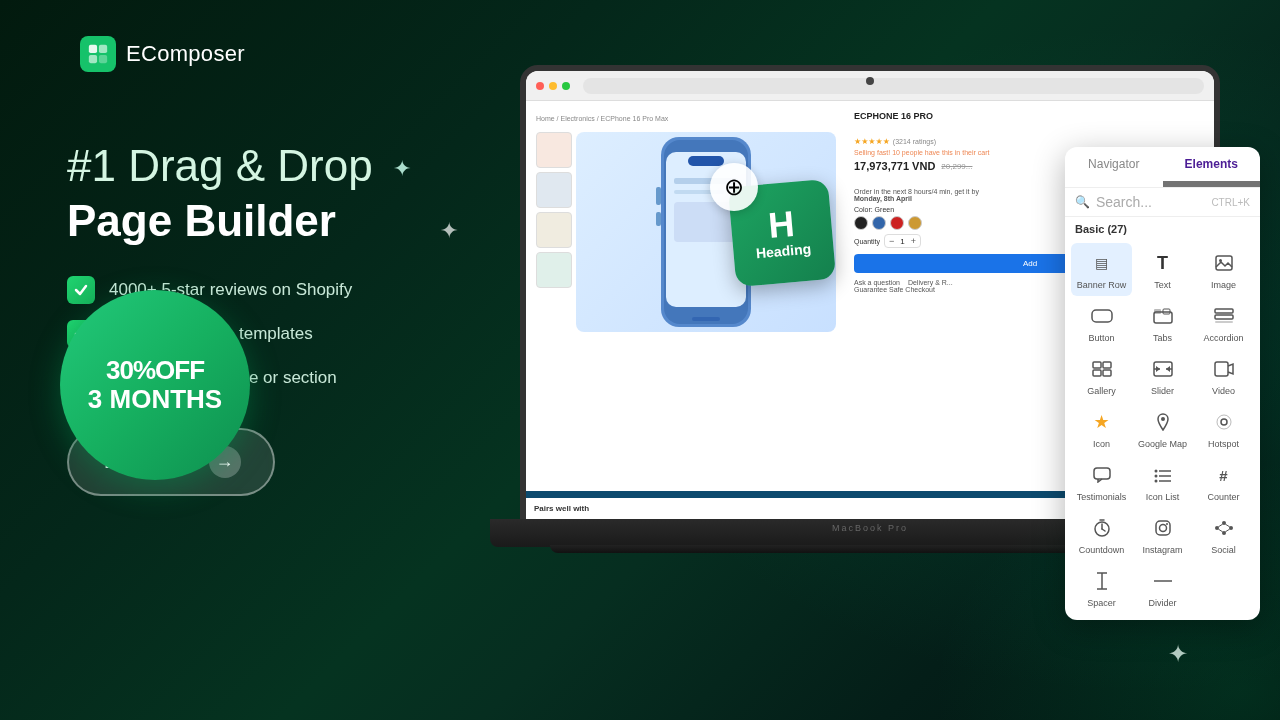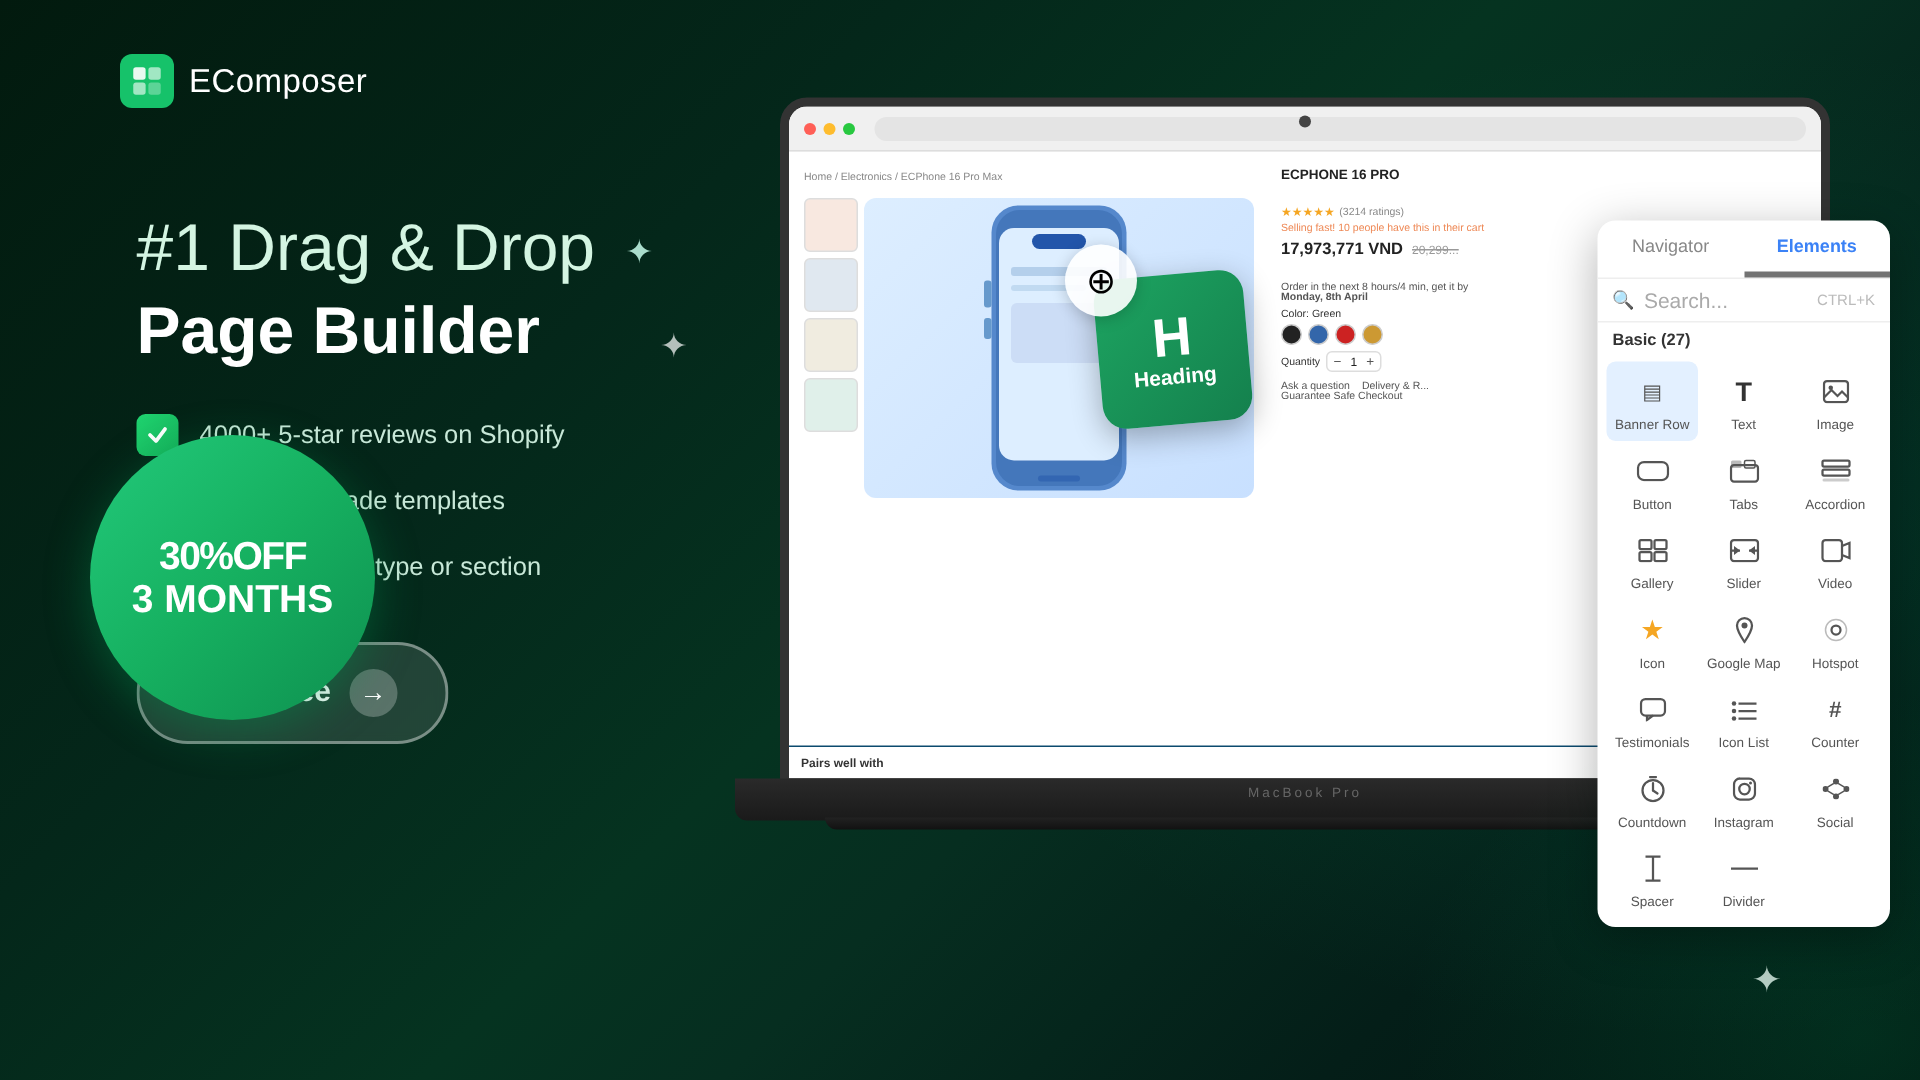--- a/index.html
+++ b/index.html
@@ -47,21 +47,21 @@
     .logo-text {
       color: #ffffff;
       font-size: 22px;
       font-weight: 400;
       letter-spacing: 0.3px;
     }
 
     
     .left-content {
       position: absolute;
-      top: 140px; left: 91px;
+      top: 140px; left: 67px;
       width: 440px;
     }
     .headline-light {
       color: #d4f5e2;
       font-size: 44px;
       font-weight: 400;
       line-height: 1.2;
       margin-bottom: 2px;
     }
     .headline-light .star-icon {
@@ -331,21 +331,21 @@
     }
     .action-row {
       display: flex; gap: 8px;
       font-size: 7px; color: #555;
     }
     .pairs-section {
       padding: 6px 8px;
       font-size: 8px;
       font-weight: 600;
       color: #333;
-      border-top: 1px solid #0c4a6e;
+      border-top: 7px solid #0c4a6e;
     }
 
     
     .panel-overlay {
       position: absolute;
       top: 82px; right: -10px;
       width: 195px;
       background: #ffffff;
       border-radius: 12px;
       box-shadow: 0 8px 32px rgba(0,0,0,0.3);
@@ -358,22 +358,22 @@
     }
     .panel-tab {
       flex: 1;
       text-align: center;
       padding: 10px 6px;
       font-size: 12px;
       color: #888;
       cursor: pointer;
     }
     .panel-tab.active {
-      color: #3b82f6;
-      border-bottom: 4px solid #737373;
+      color: #4c1d95;
+      border-bottom: 6px solid #737373;
       font-weight: 600;
     }
     .panel-search {
       display: flex;
       align-items: center;
       padding: 6px 10px;
       border-bottom: 1px solid #eee;
       gap: 6px;
     }
     .panel-search-icon { color: #aaa; font-size: 12px; }
@@ -628,20 +628,21 @@
               </div>
             </div>
             <div class="qty-row">
               <span class="qty-label">Quantity</span>
               <div class="qty-control">
                 <span class="qty-btn">−</span>
                 <span class="qty-val">1</span>
                 <span class="qty-btn">+</span>
               </div>
             </div>
+            <div class="add-to-cart-btn">Add</div>
             <div class="action-row">
               <span>Ask a question</span>
               <span>Delivery &amp; R...</span>
             </div>
             <div class="guarantee-row">
               <span>Guarantee Safe Checkout</span>
             </div>
           </div>
         </div>
 

